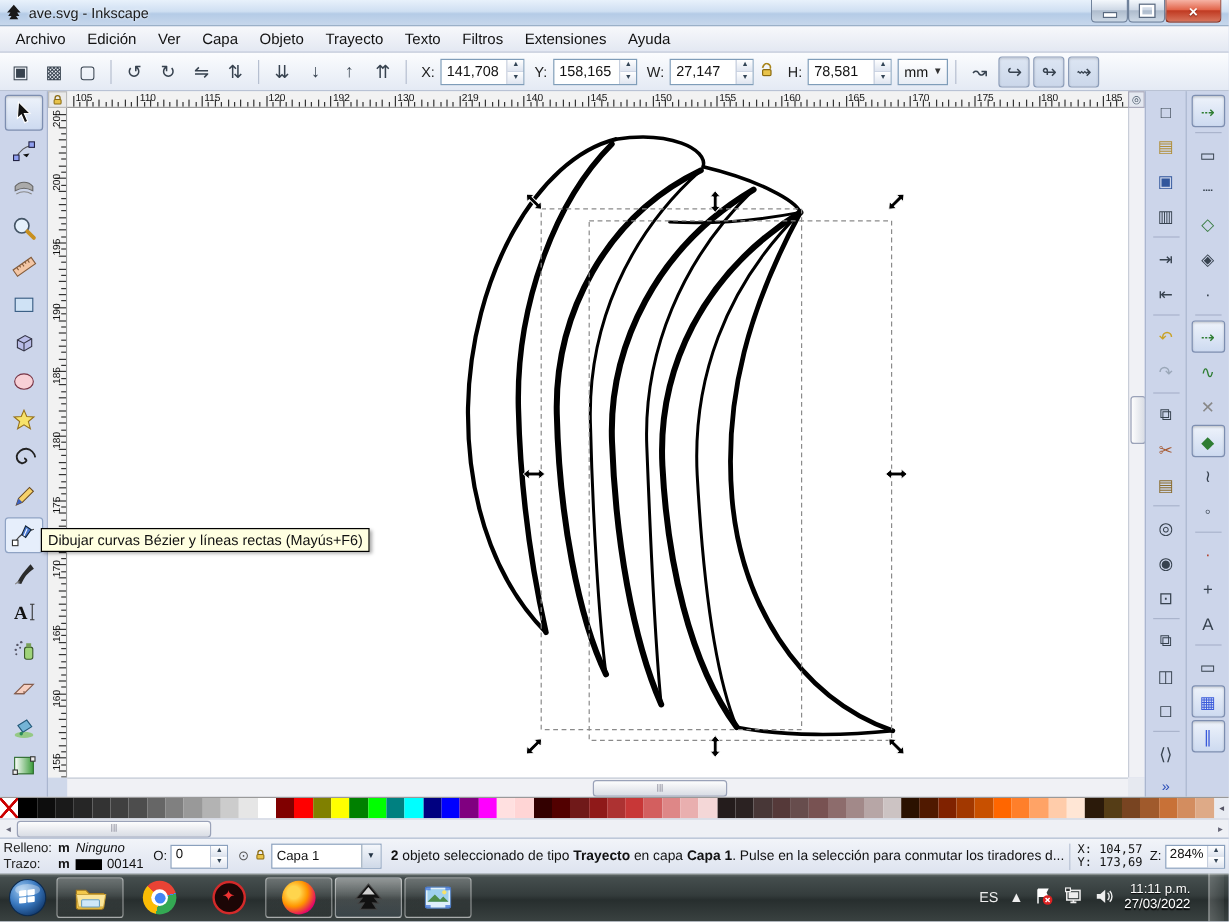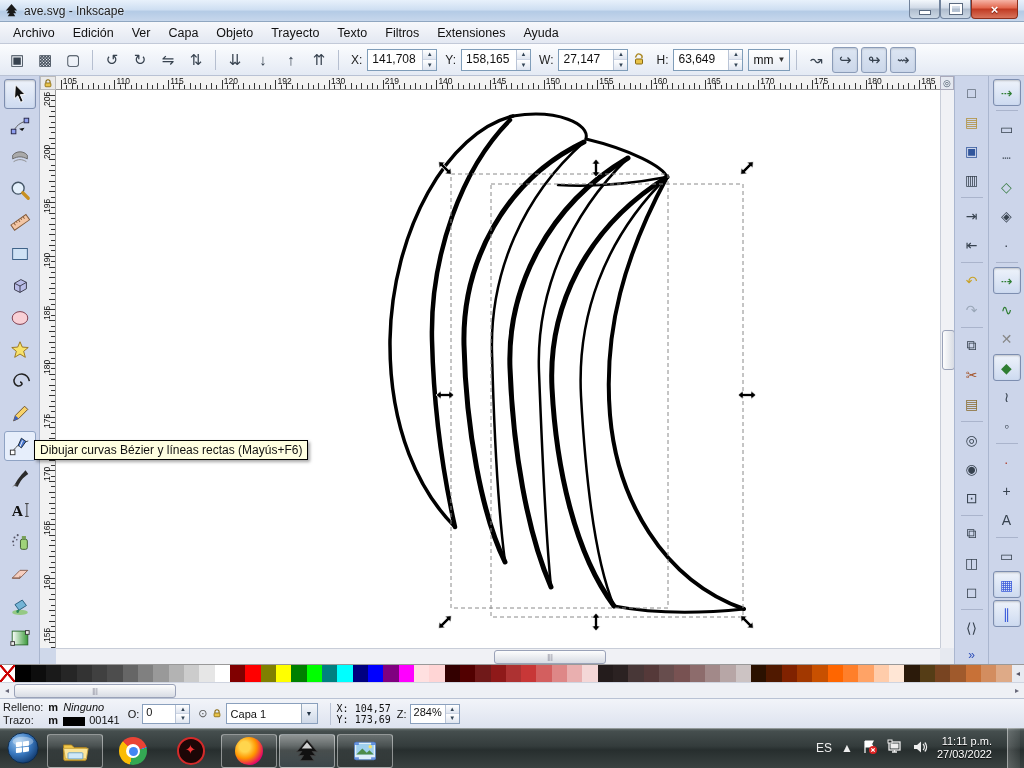--- a/index.html
+++ b/index.html
@@ -110,21 +110,21 @@
   .mini-ico{font-size:11px;color:#555;}
   #layer-select{display:flex;align-items:center;border:1px solid #8aa0bd;background:#fff;height:19px;width:86px;justify-content:space-between;padding-left:4px;}
   #layer-dd{width:15px;height:100%;background:linear-gradient(#f4f7fb,#cfd9e8);border-left:1px solid #9ab;display:flex;align-items:center;justify-content:center;font-size:7px;color:#234;}
   #status-message{flex:1;white-space:nowrap;overflow:hidden;text-overflow:clip;font-size:11.5px;}
   #status-message b{font-weight:bold;}
   #xy-readout{font-family:"DejaVu Sans Mono",monospace;font-size:10px;line-height:11px;text-align:left;
     border-left:1px solid #b9c2d4;padding:0 6px;margin-left:4px;}
   #zoom-box{display:flex;align-items:center;gap:3px;}
   
   #taskbar{left:0;top:728px;width:1024px;height:40px;
-    background:linear-gradient(#6a7473,#454e4e 8%,#343c3c 45%,#272e2e 55%,#3a4241);display:flex;align-items:flex-end;}
+    background:linear-gradient(#6a7473,#454e4e 8%,#343c3c 45%,#272e2e 55%,#3a4241);display:flex;align-items:center;}
   #taskbar::before{content:"";position:absolute;left:0;top:0;width:100%;height:1px;background:rgba(255,255,255,.3);}
   #start-button{width:46px;height:40px;display:flex;align-items:center;justify-content:center;}
   .tb-slot{width:56px;height:34px;margin:0 1px;display:flex;align-items:center;justify-content:center;border-radius:3px;box-sizing:border-box;}
   .tb-slot.open{border:1px solid rgba(255,255,255,.45);background:linear-gradient(rgba(255,255,255,.22),rgba(255,255,255,.06) 50%,rgba(0,0,0,.12));}
   .tb-slot.active{background:linear-gradient(rgba(255,255,255,.42),rgba(255,255,255,.15) 50%,rgba(70,90,110,.25));}
   .tb-slot svg,.tb-slot .cicon{width:28px;height:28px;}
   .cicon{border-radius:50%;position:relative;}
   #chrome-icon{background:conic-gradient(from -45deg,#ea4335 0 33%,#4285f4 33% 34%,#34a853 34% 66%,#fbbc05 66% 100%);}
   #chrome-icon::before{content:"";position:absolute;left:7px;top:7px;width:14px;height:14px;border-radius:50%;background:#fff;}
   #chrome-icon::after{content:"";position:absolute;left:9.5px;top:9.5px;width:9px;height:9px;border-radius:50%;background:#4285f4;}
@@ -236,21 +236,21 @@
       </span>
   </div>
   <span id="lockwh">
     <svg width="12" height="12" viewBox="0 0 12 12">
         <path d="M3 6 V4 a3 3 0 0 1 6 0" fill="none" stroke="#a8841a" stroke-width="1.4" transform="rotate(25 6 4)"></path>
         <rect x="2.5" y="6" width="7" height="5" rx="1" fill="#e8c34a" stroke="#8a6a10"></rect>
       </svg>
   </span>
   <span class="flab">H:</span>
   <div class="nfield">
-    <span class="nval">63,649</span>
+    <span class="nval">78,581</span>
     <span class="spin">
         <i>▲</i>
         <i>▼</i>
       </span>
   </div>
   <div class="unitbox">
     <span>mm</span>
     <span class="car">▼</span>
   </div>
   <div class="vsep"></div>
@@ -975,20 +975,21 @@
       <svg width="10" height="10" viewBox="0 0 12 12">
           <path d="M3.5 6 V4.5 a2.5 2.5 0 0 1 5 0 V6" fill="none" stroke="#8a6a10" stroke-width="1.3"></path>
           <rect x="2.5" y="6" width="7" height="4.5" rx="1" fill="#e8c34a" stroke="#8a6a10"></rect>
         </svg>
     </span>
     <div id="layer-select">
       <span>Capa 1</span>
       <span id="layer-dd">▼</span>
     </div>
   </div>
+  <div id="status-message"><b>2</b><span> objeto seleccionado de tipo </span><b>Trayecto</b><span> en capa </span><b>Capa 1</b><span>. Pulse en la selección para conmutar los tiradores d...</span></div>
   <div id="xy-readout">
     <div><span>X:</span> <span>104,57</span></div>
     <div><span>Y:</span> <span>173,69</span></div>
   </div>
   <div id="zoom-box">
     <span>Z:</span>
     <div class="sfield">
       <span class="sval">284%</span>
       <span class="spin">
           <i>▲</i>

